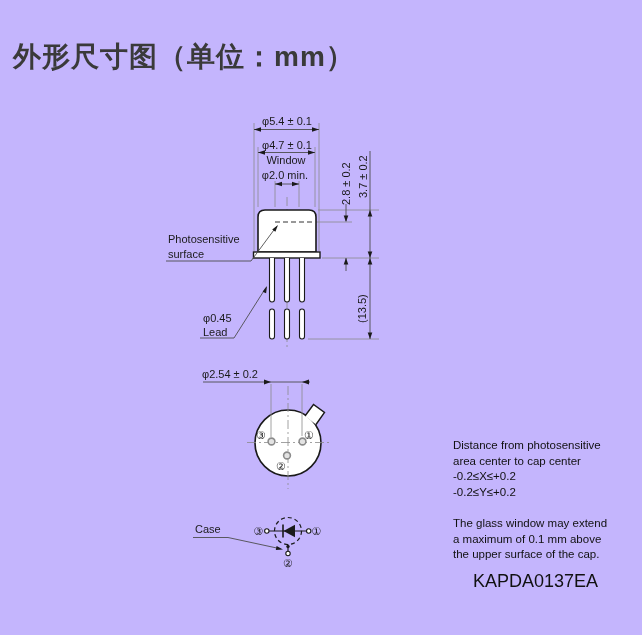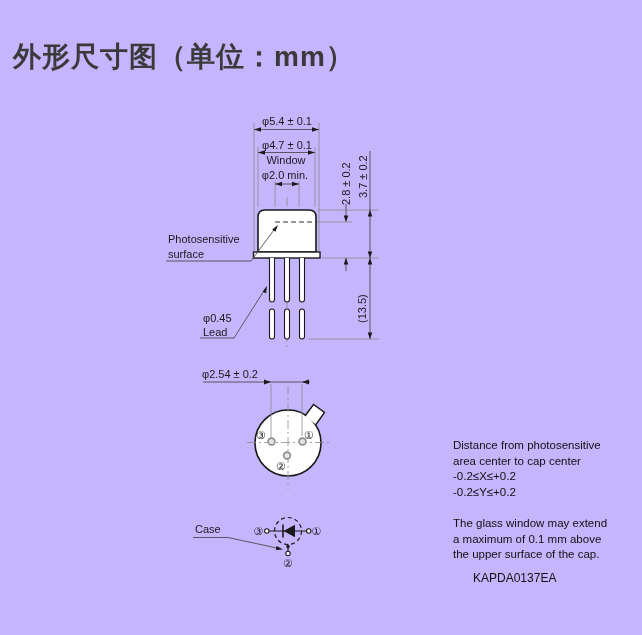--- a/index.html
+++ b/index.html
@@ -6,21 +6,21 @@
   .page{position:relative;width:642px;height:635px;background:#c4b5fd;overflow:hidden;
         font-family:"Liberation Sans",sans-serif;color:#1a1a1a;}
   .title{position:absolute;left:13px;top:38px;margin:0;font-size:28px;font-weight:600;
          color:#3a3a3a;letter-spacing:1px;white-space:nowrap;}
   svg{position:absolute;left:0;top:0;}
   svg text{font-family:"Liberation Sans",sans-serif;font-size:11px;fill:#1a1a1a;}
   .note{position:absolute;left:409px;width:185px;font-size:11.5px;line-height:15.5px;
         white-space:pre-line;color:#111;margin-left:44px;}
   .note1{top:438px;}
   .note2{top:516px;}
-  .doc-code{position:absolute;left:473px;top:571px;font-size:12px;color:#111;}
+  .doc-code{position:absolute;left:473px;top:571px;font-size:18px;color:#111;}
 </style>
 </head>
 <body>
 
 <div class="page">
 
   <h1 class="title">外形尺寸图（单位：mm）</h1>
 
   <svg width="642" height="635" viewBox="0 0 642 635">
 

